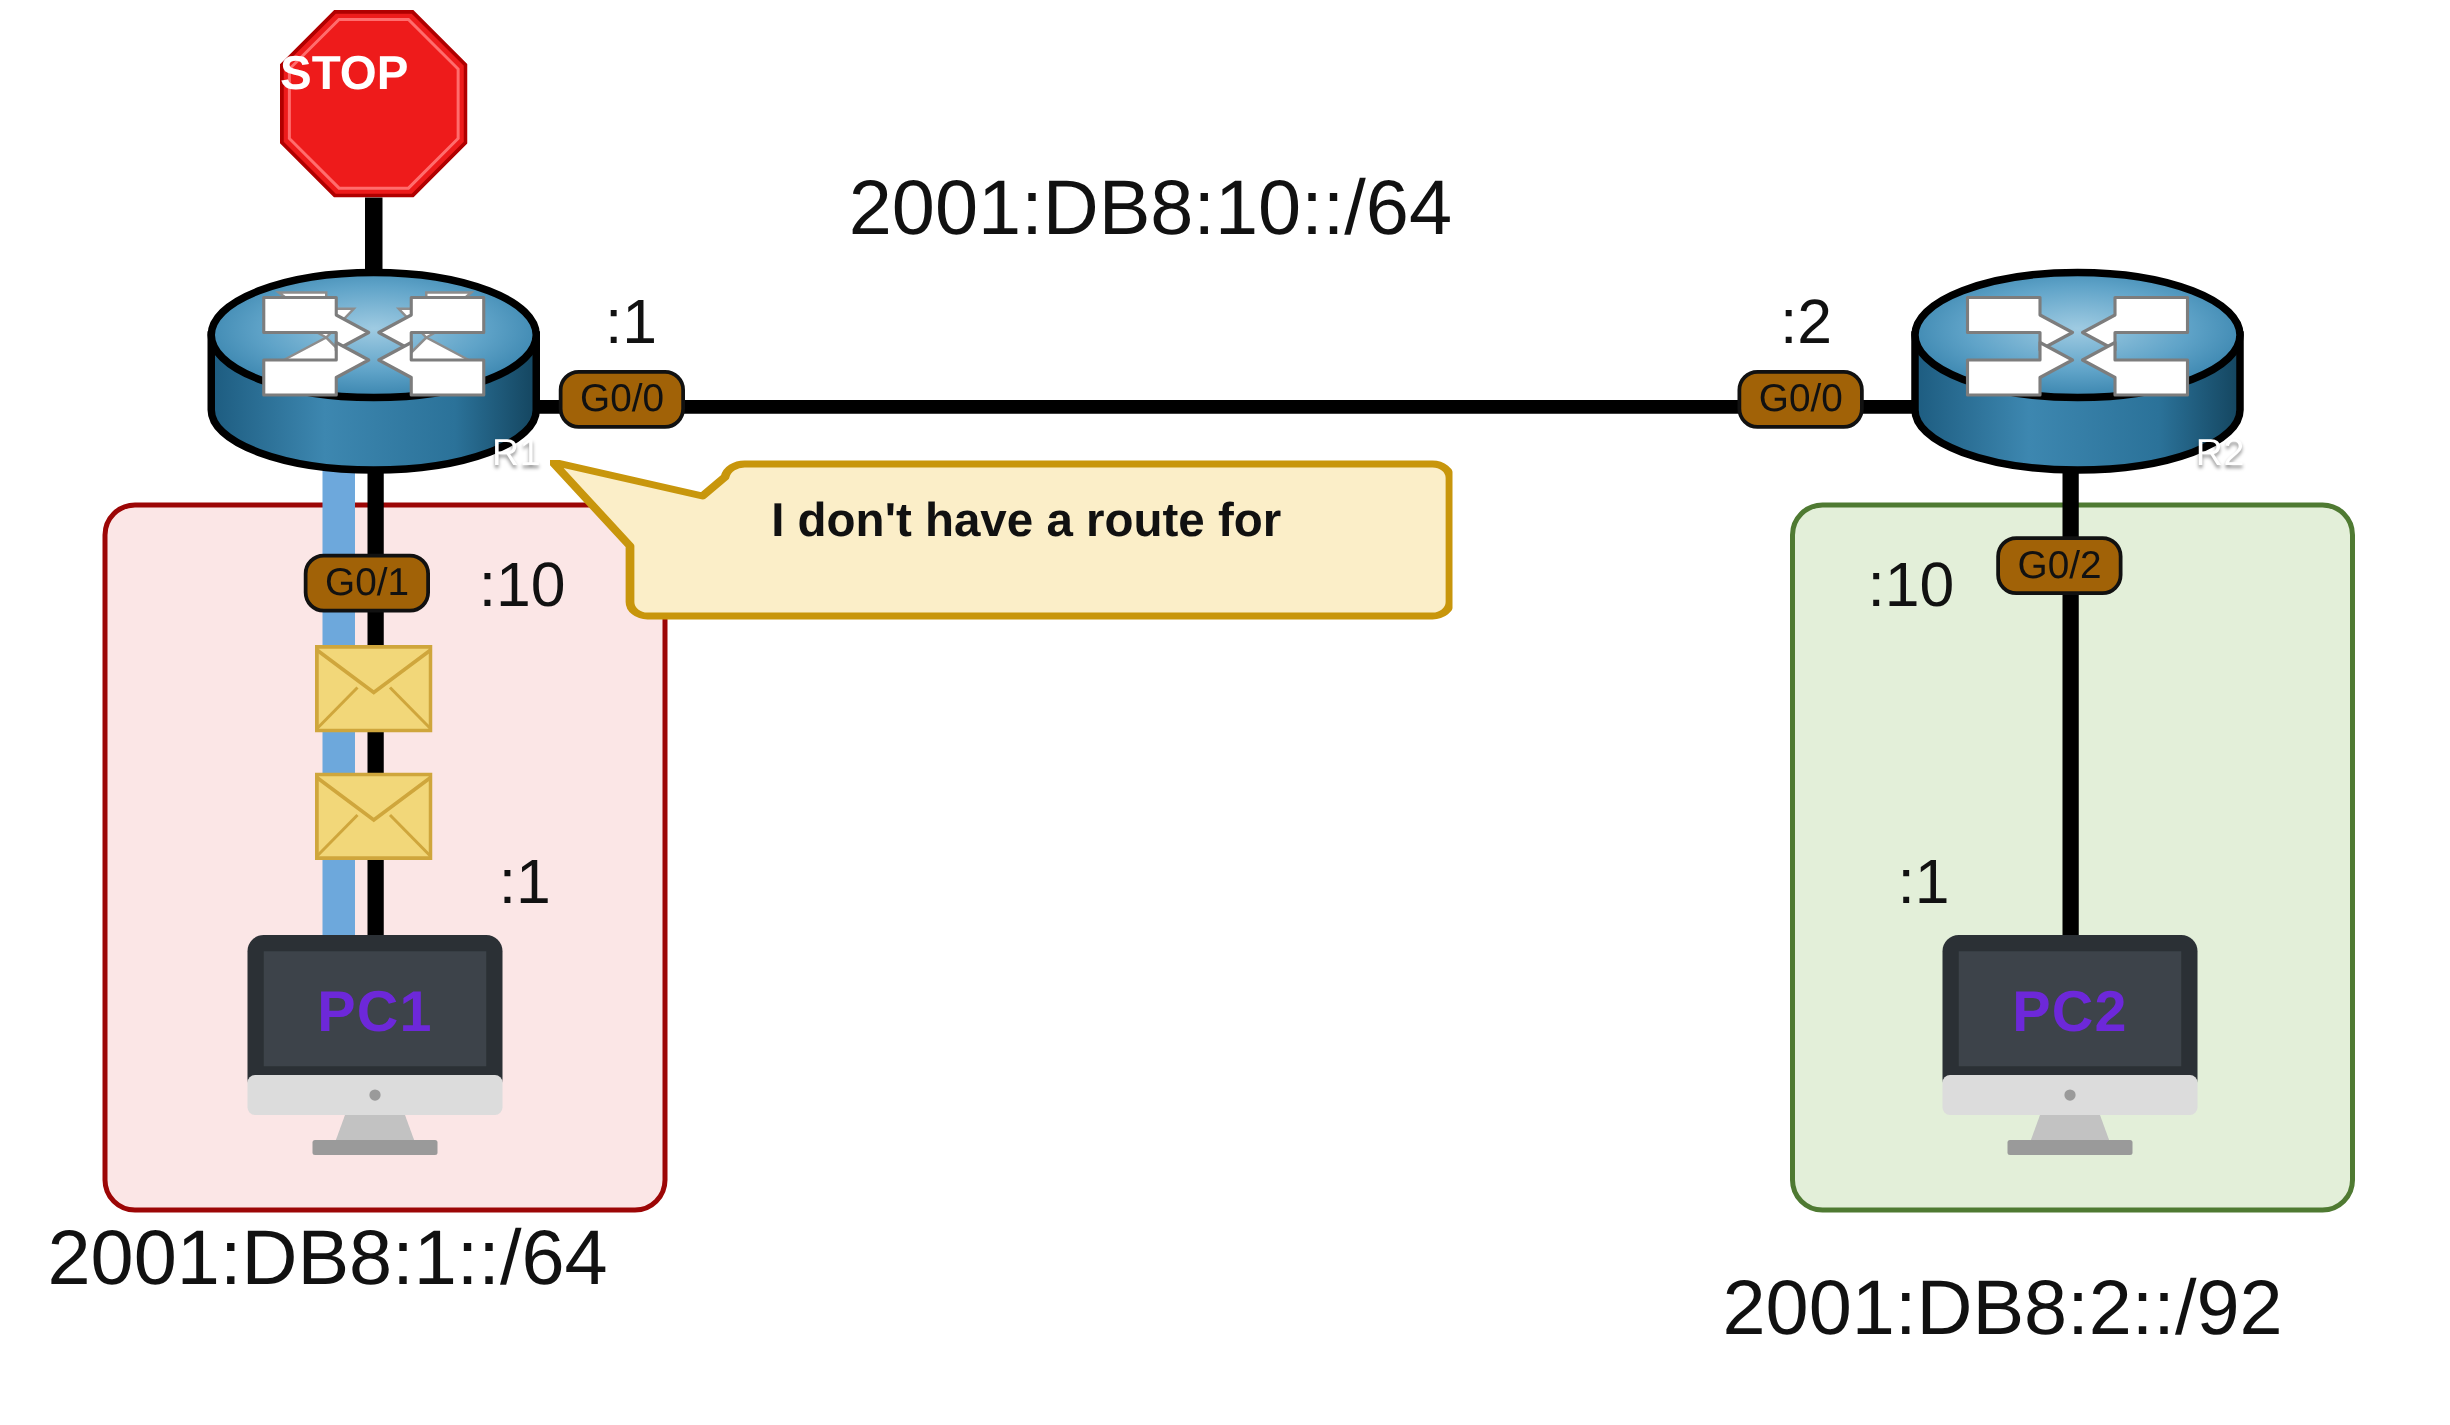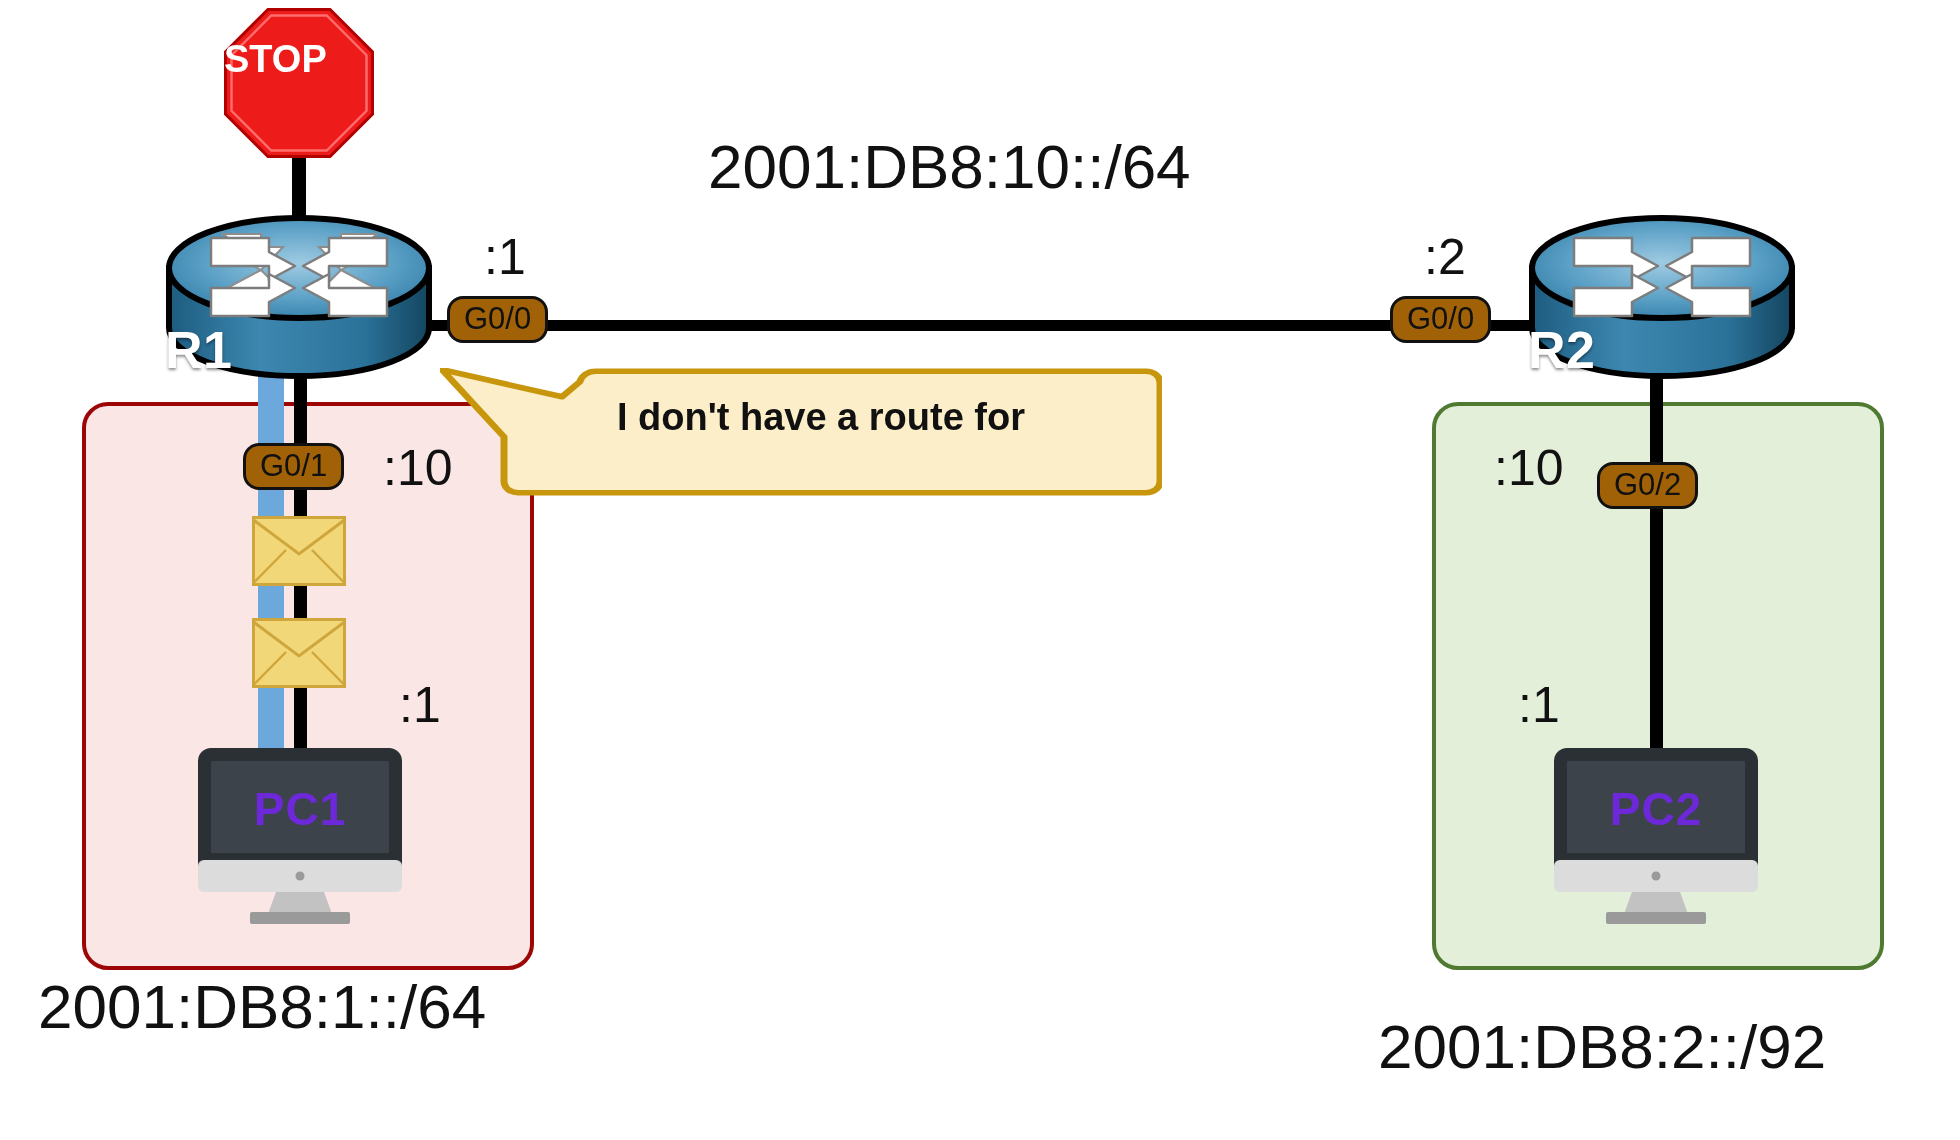--- a/index.html
+++ b/index.html
@@ -56,24 +56,24 @@
   .router {
     position: absolute;
     width: 268px;
     height: 178px;
   }
   .router svg { display:block; width:100%; height:100%; }
   .router-label {
     position: absolute;
     left: 0; right: 0;
     bottom: 6px;
-    text-align: left;
+    text-align: right;
     color: #ffffff;
-    font-size: 52px;
-    font-weight: bold;
+    font-size: 30px;
+    font-weight: normal;
     letter-spacing: 0.5px;
     text-shadow: 0 2px 3px rgba(0,0,0,.45);
     pointer-events: none;
   }
 
   
   .ifpill {
     position: absolute;
     background: #a16207;
     border: 3px solid #111111;
@@ -241,21 +241,21 @@
         <polygon points="222,108 164,108 164,94 138,80 164,66 164,80 222,80"></polygon>
       </g>
     </svg>
     <div class="router-label">R2</div>
   </div>
 
   <div class="hostid" style="left:1424px; top:232px;">:2</div>
   <div class="ifpill" style="left:1390px; top:296px;">G0/0</div>
 
   <div class="hostid" style="left:1494px; top:443px;">:10</div>
-  <div class="ifpill" style="left:1597px; top:462px;">G0/2</div>
+  <div class="ifpill" style="left:1597px; top:429px;">G0/2</div>
 
   <div class="envelope" style="left:252px; top:516px;">
     <svg viewBox="0 0 94 70" xmlns="http://www.w3.org/2000/svg">
       <rect x="1.5" y="1.5" width="91" height="67" fill="#f2d779" stroke="#cfa63c" stroke-width="3"></rect>
       <polyline points="1.5,4 47,38 92.5,4" fill="none" stroke="#cfa63c" stroke-width="3"></polyline>
       <line x1="1.5" y1="67" x2="34" y2="34" stroke="#cfa63c" stroke-width="2.4"></line>
       <line x1="92.5" y1="67" x2="60" y2="34" stroke="#cfa63c" stroke-width="2.4"></line>
     </svg>
   </div>
 
@@ -298,19 +298,19 @@
     <svg viewBox="0 0 722 160" preserveAspectRatio="none" xmlns="http://www.w3.org/2000/svg">
       <path d="M2,2 L122,36 L140,17 A16,16 0 0 1 156,4 L706,4
                A14,14 0 0 1 720,18 L720,142 A14,14 0 0 1 706,156
                L78,156 A14,14 0 0 1 64,142 L64,86 Z" fill="#fbeec8" stroke="#c8960c" stroke-width="7" stroke-linejoin="round"></path>
     </svg>
     <div class="callout-text">
       <div>I don't have a route for</div>
     </div>
   </div>
 
-  <div class="prefix" style="left:708px; top:136px;">2001:DB8:10::/64</div>
+  <div class="prefix" style="left:679px; top:136px;">2001:DB8:10::/64</div>
 
   <div class="prefix" style="left:38px; top:976px;">2001:DB8:1::/64</div>
 
   <div class="prefix" style="left:1378px; top:1016px;">2001:DB8:2::/92</div>
 
 </div>
 
 </body></html>

